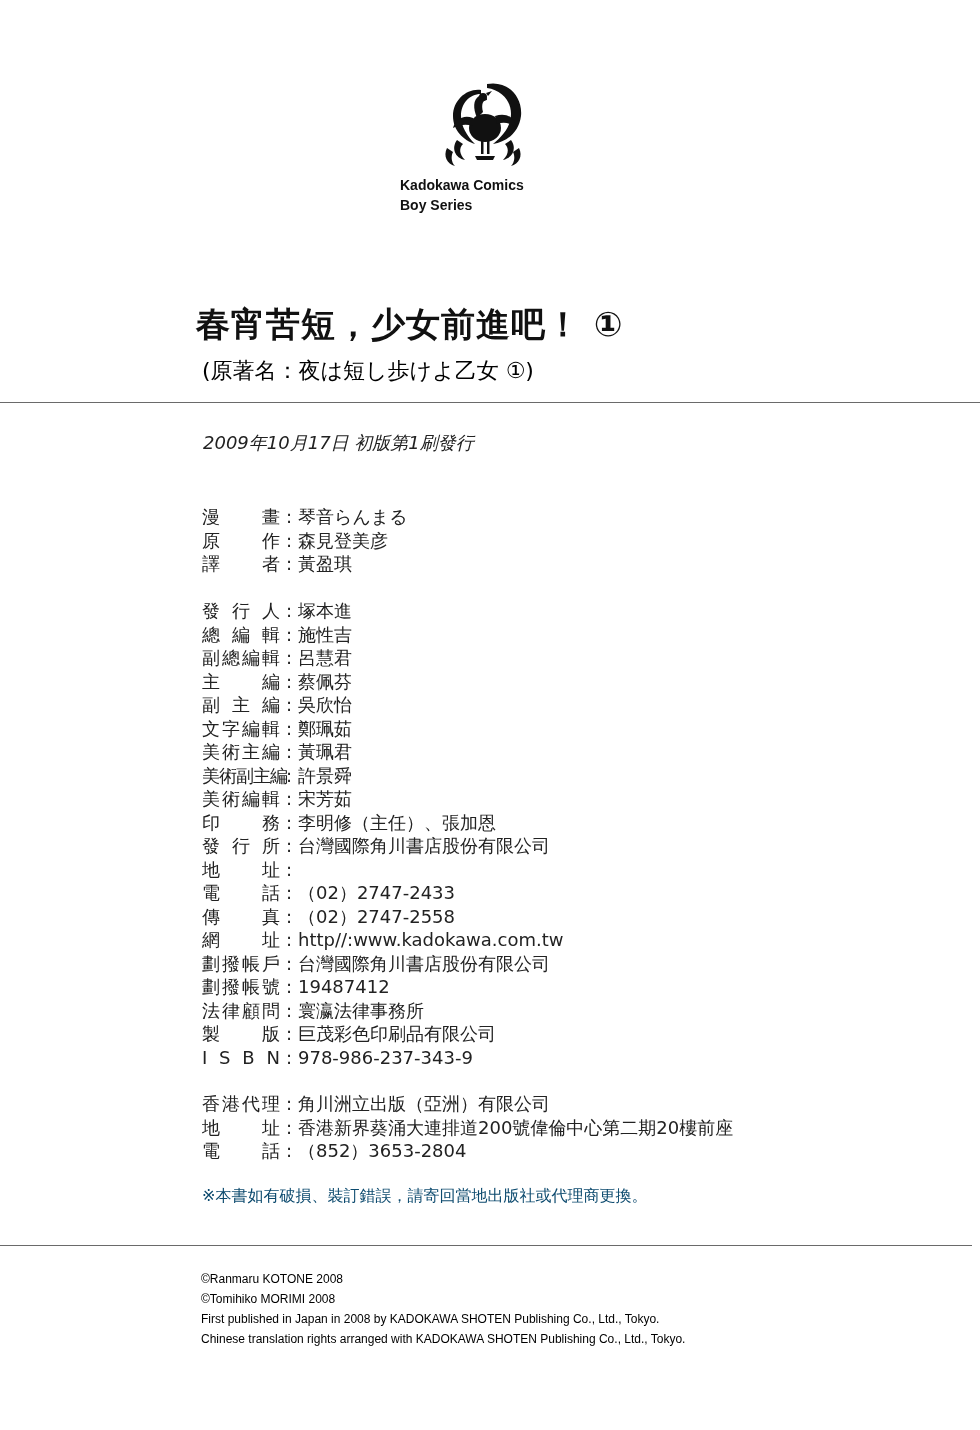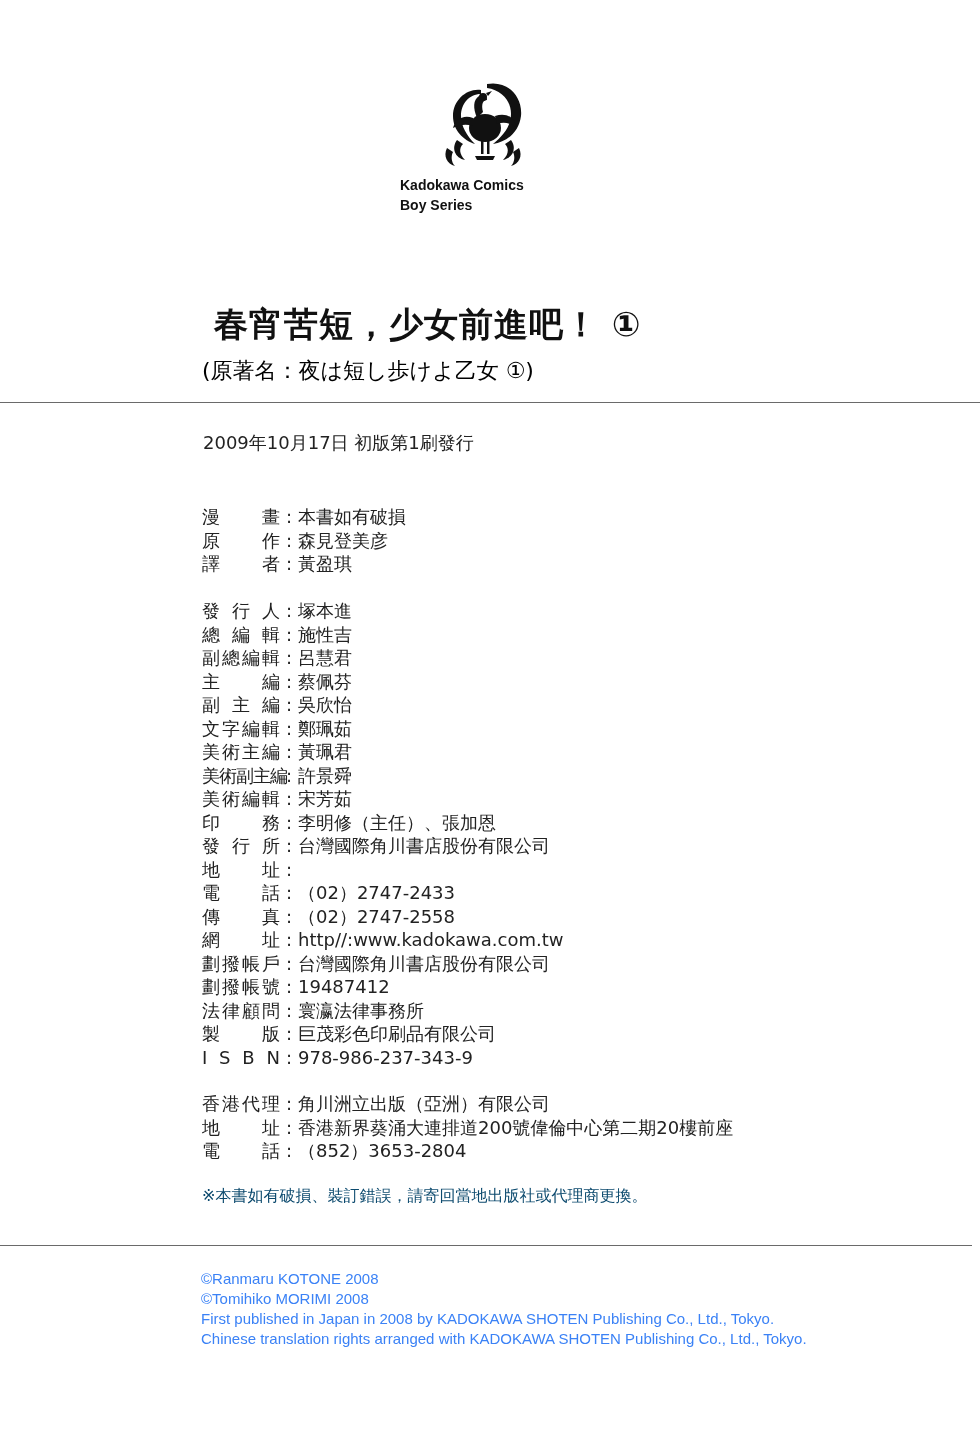--- a/index.html
+++ b/index.html
@@ -29,21 +29,21 @@
     .logo-text {
       font-family: "Liberation Sans", sans-serif;
       font-weight: bold;
       font-size: 14px;
       line-height: 18px;
       color: #111;
       margin-top: 2px;
     }
     .title {
       position: absolute;
-      left: 214px;
+      left: 196px;
       top: 303px;
       font-size: 34px;
       font-weight: bold;
       letter-spacing: 1px;
       color: #111;
       white-space: nowrap;
       line-height: 42px;
     }
     .subtitle {
       position: absolute;
@@ -62,20 +62,21 @@
     }
     .rule.top { top: 402px; width: 980px; }
     .rule.bottom { top: 1245px; width: 972px; }
     .edition {
       position: absolute;
       left: 203px;
       top: 431px;
       font-size: 18px;
       color: #222;
       white-space: nowrap;
+      font-style: italic;
     }
     .credits {
       position: absolute;
       left: 202px;
       font-size: 18px;
       color: #222;
     }
     .row {
       display: flex;
       height: 23.5px;
@@ -98,23 +99,23 @@
       top: 1186px;
       font-size: 16px;
       color: #0c4a6e;
       white-space: nowrap;
     }
     .copyright {
       position: absolute;
       left: 201px;
       top: 1269px;
       font-family: "Liberation Sans", sans-serif;
-      font-size: 15px;
+      font-size: 12px;
       line-height: 20px;
-      color: #3b82f6;
+      color: #000000;
       white-space: nowrap;
     }
   </style>
 </head>
 <body>
 
 <div class="logo-wrap">
   <svg width="92" height="96" viewBox="0 0 92 96">
     <g fill="#111">
 
@@ -151,21 +152,21 @@
 
 <div class="edition">2009年10月17日 初版第1刷發行</div>
 
 <div class="credits" id="credits-primary" style="top:505px;">
     <div class="row">
       <span class="label">
         <span>漫</span>
         <span>畫</span>
       </span>
       <span class="colon">:</span>
-      <span>本書如有破損</span>
+      <span>琴音らんまる</span>
     </div>
     <div class="row">
       <span class="label">
         <span>原</span>
         <span>作</span>
       </span>
       <span class="colon">:</span>
       <span>森見登美彦</span>
     </div>
     <div class="row">

